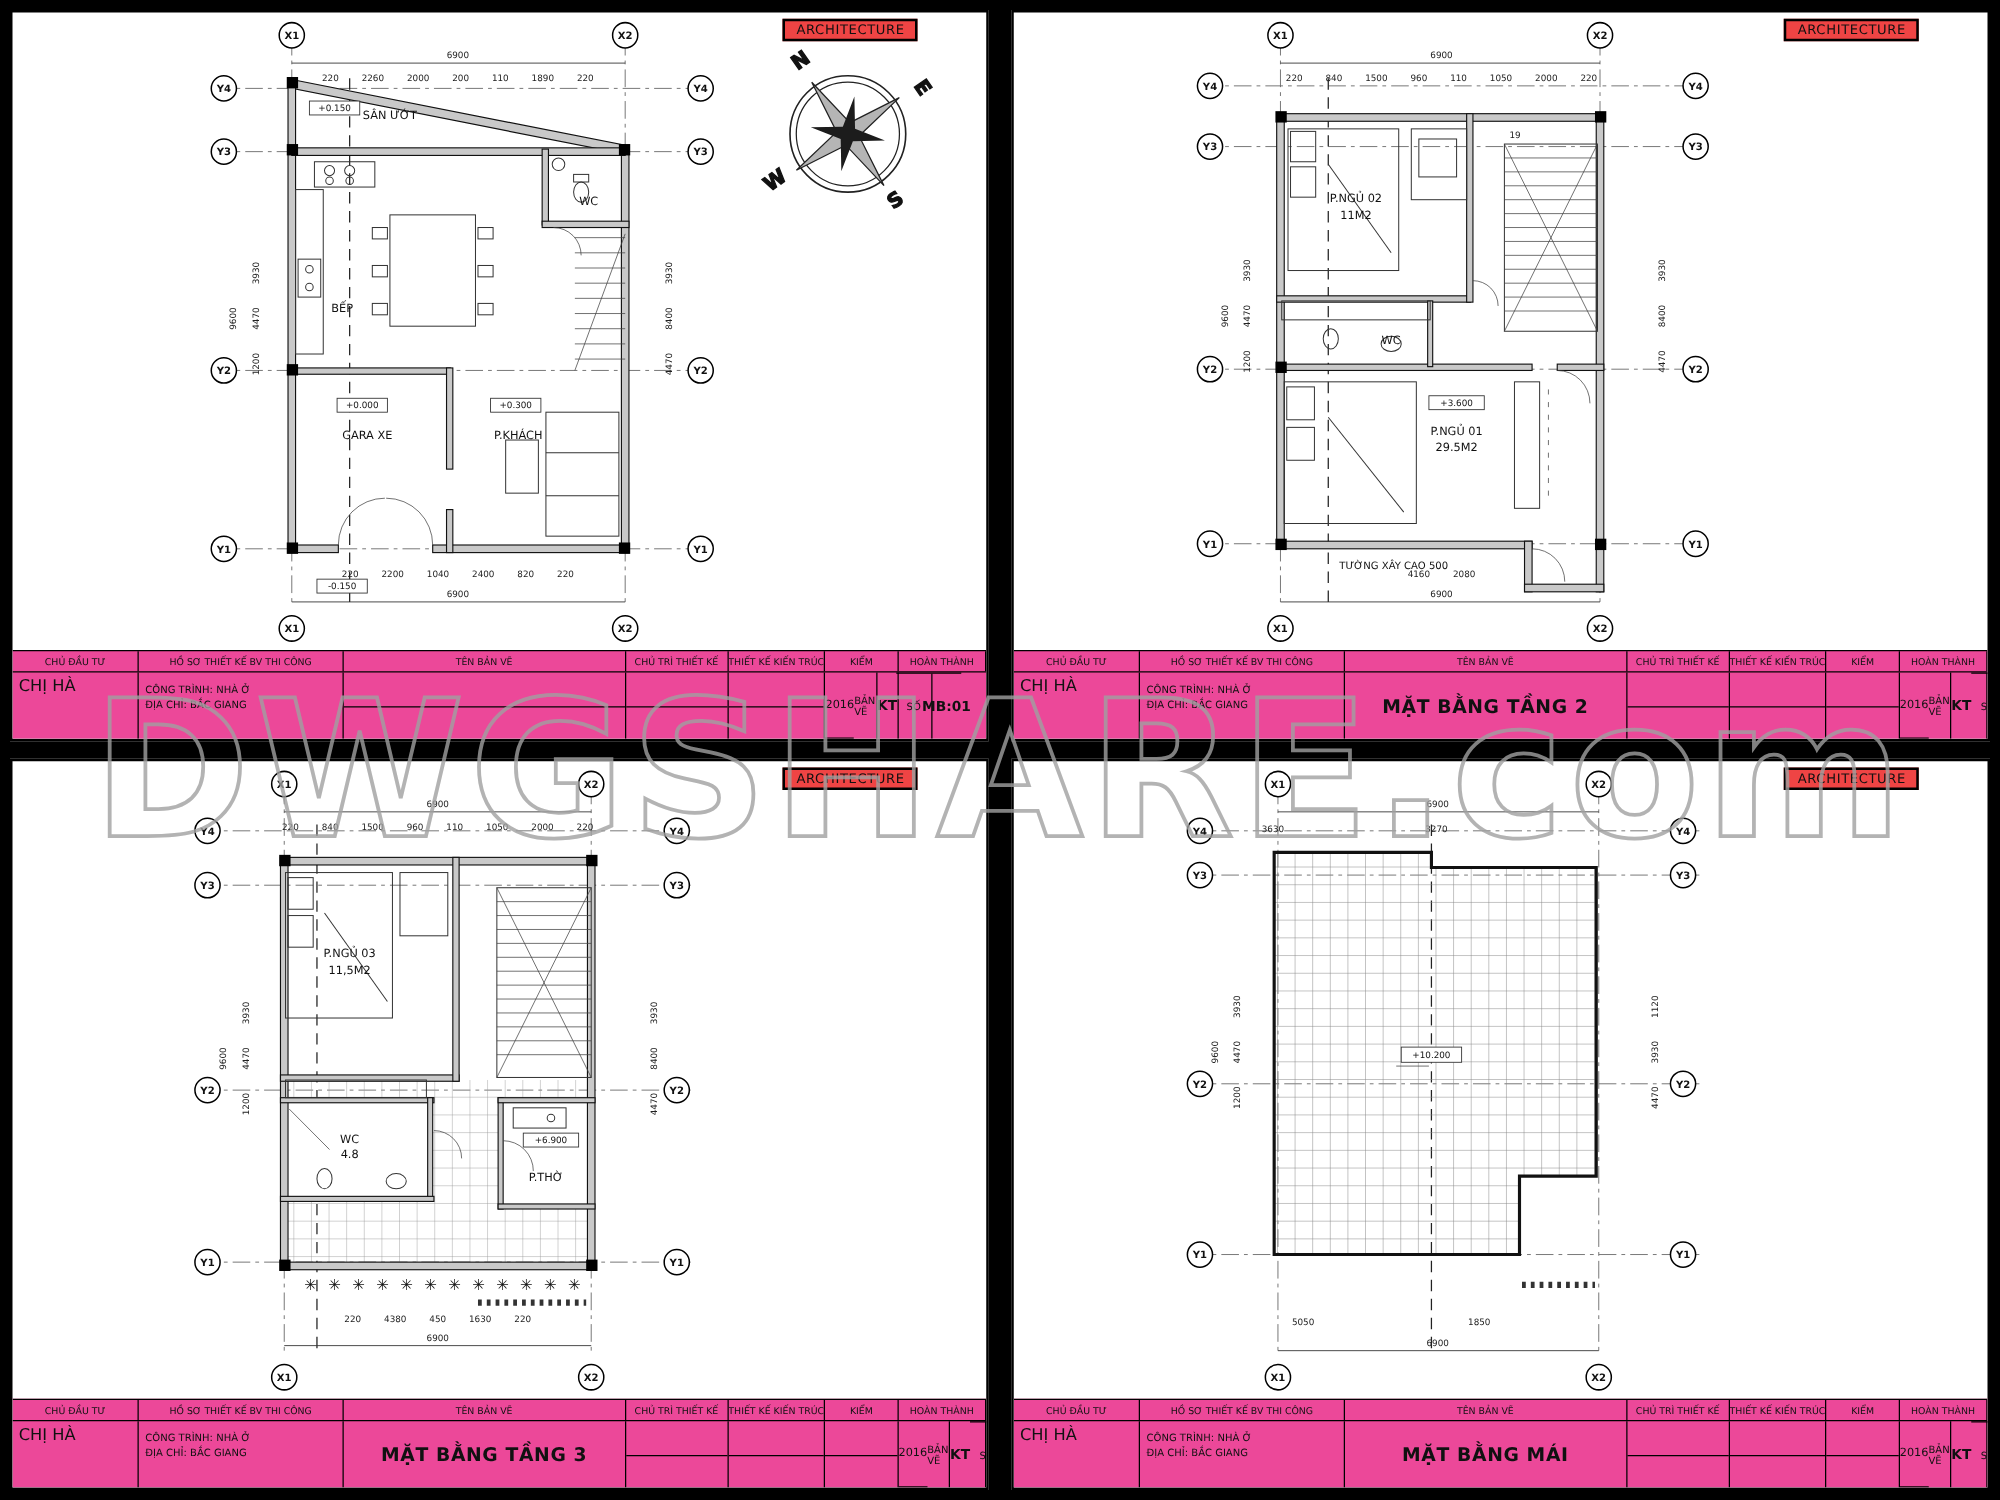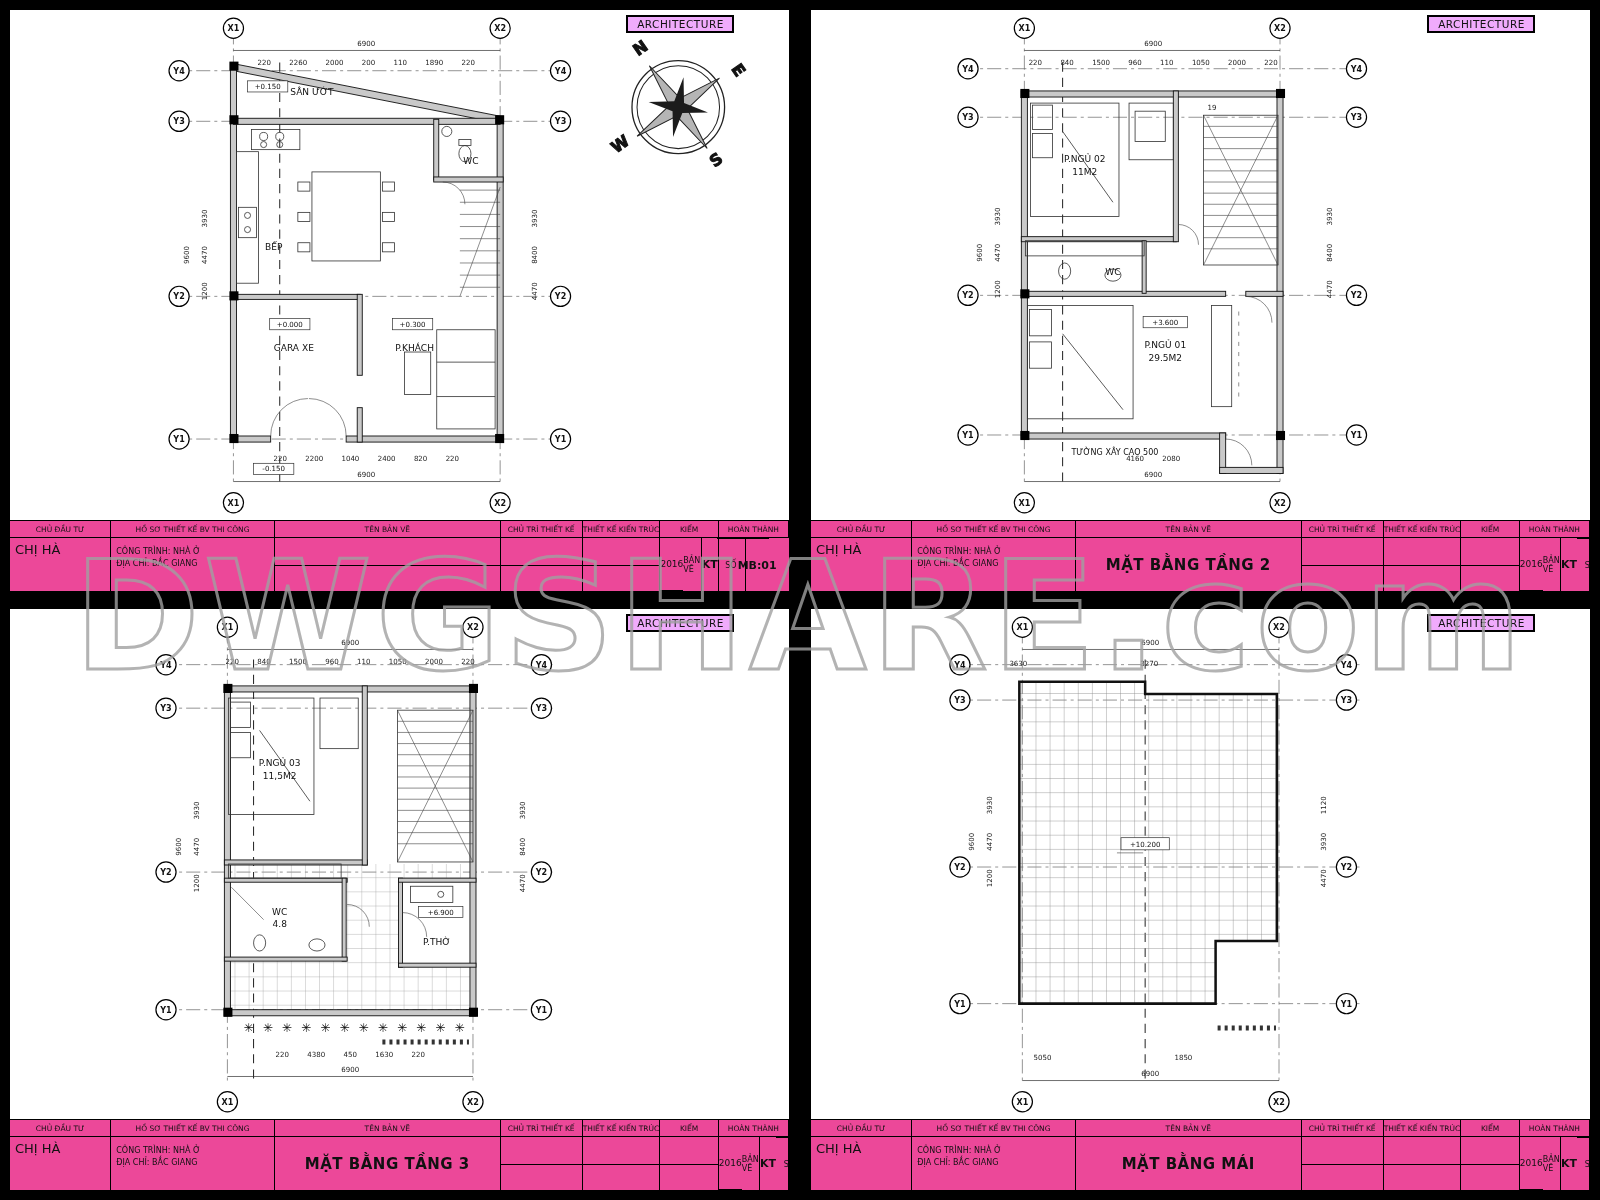--- a/index.html
+++ b/index.html
@@ -2,21 +2,21 @@
 <html><head>
 <meta charset="utf-8">
 <style>
   html,body{margin:0;padding:0;background:#000;}
   .page{width:1600px;height:1200px;background:#000;position:relative;padding:8px;box-sizing:border-box;
         display:grid;grid-template-columns:1fr 1fr;grid-template-rows:1fr 1fr;gap:14px 18px;
         font-family:"DejaVu Sans",sans-serif;}
   .panel{background:#fff;border:2.5px solid #000;position:relative;overflow:hidden;}
   .plan{display:block;width:100%;height:calc(100% - 70px);}
   .tab{position:absolute;top:5px;right:7%;min-width:92px;text-align:center;border:2px solid #000;
-       font-size:10.5px;letter-spacing:.5px;padding:1px 6px;background:#f0abfc;z-index:5;color:#111;}
+       font-size:10.5px;letter-spacing:.5px;padding:1px 6px;background:#ef4444;z-index:5;color:#111;}
   
   .tb{position:absolute;left:0;right:0;bottom:0;height:70px;border-top:1.5px solid #000;background:#ec4899;
       display:flex;flex-direction:column;z-index:4;}
   .tbrow{display:grid;grid-template-columns:13% 21% 29% 10.5% 10% 7.5% 9%;}
   .tbhead{height:16px;border-bottom:1px solid #000;}
   .tbhead>div{border-right:1px solid #000;display:flex;align-items:center;justify-content:center;
       font-size:7.5px;color:#111;overflow:hidden;white-space:nowrap;}
   .tbbody{flex:1;}
   .tbbody>div{border-right:1px solid #000;position:relative;color:#111;}
   .c1{font-size:13px;padding:4px 0 0 5px;}

